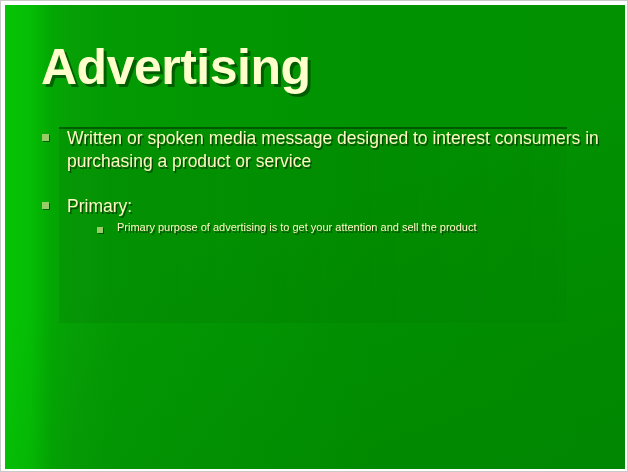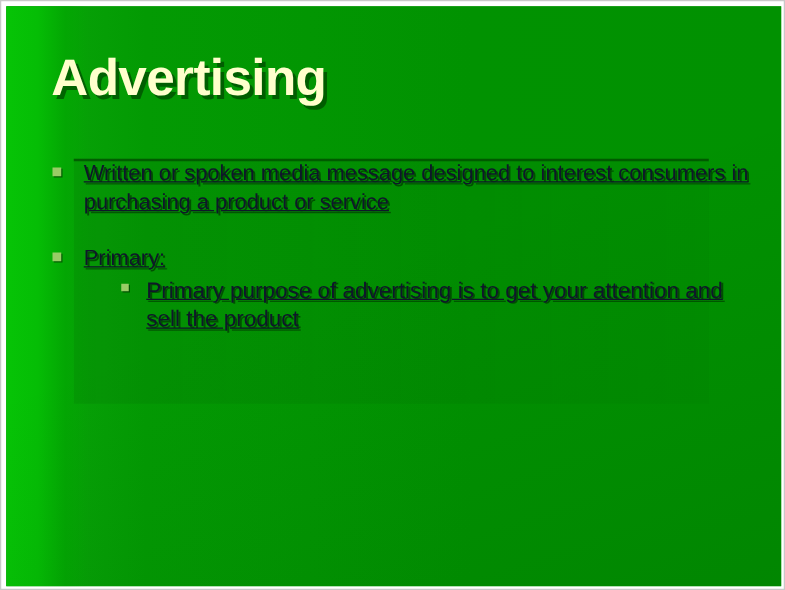--- a/index.html
+++ b/index.html
@@ -55,21 +55,21 @@
     background: linear-gradient(160deg, rgba(0,0,0,0) 45%, rgba(0,40,0,0.10) 100%);
     pointer-events: none;
   }
 
   
   .title {
     position: absolute;
     left: 36px;
     top: 36px;
     width: 540px;
-    font-size: 41px;
+    font-size: 50px;
     font-weight: bold;
     line-height: 1.05;
     letter-spacing: -0.5px;
     color: #ffffcc;
     text-shadow: 3px 3px 0 rgba(0,45,0,0.55);
     white-space: nowrap;
   }
 
   
   .content-box {
@@ -87,23 +87,22 @@
     position: absolute;
     left: 0;
     top: 122px;
     width: 620px;
     height: 340px;
   }
 
   .bullet {
     position: relative;
     display: block;
-    color: #0f172a;
+    color: #fef9c3;
     text-shadow: 1.5px 1.5px 0 rgba(0,45,0,0.65);
-    text-decoration: underline;
   }
 
   .bullet .marker {
     position: absolute;
     display: block;
     background: #99cc66;
     box-shadow: 1px 1px 0 rgba(0,45,0,0.6);
   }
 
   .bullet .txt {
@@ -120,21 +119,21 @@
   .lvl1 .marker {
     width: 7px; height: 7px;
     left: -25px; top: 7px;
   }
   .lvl1 .txt { padding-left: 0; }
 
   
   .lvl2 {
     margin-left: 112px;
     margin-right: 40px;
-    font-size: 18px;
+    font-size: 11px;
     line-height: 1.25;
   }
   .lvl2 .marker {
     width: 6px; height: 6px;
     left: -20px; top: 6px;
   }
 
   
   .lvl3 {
     margin-left: 140px;

